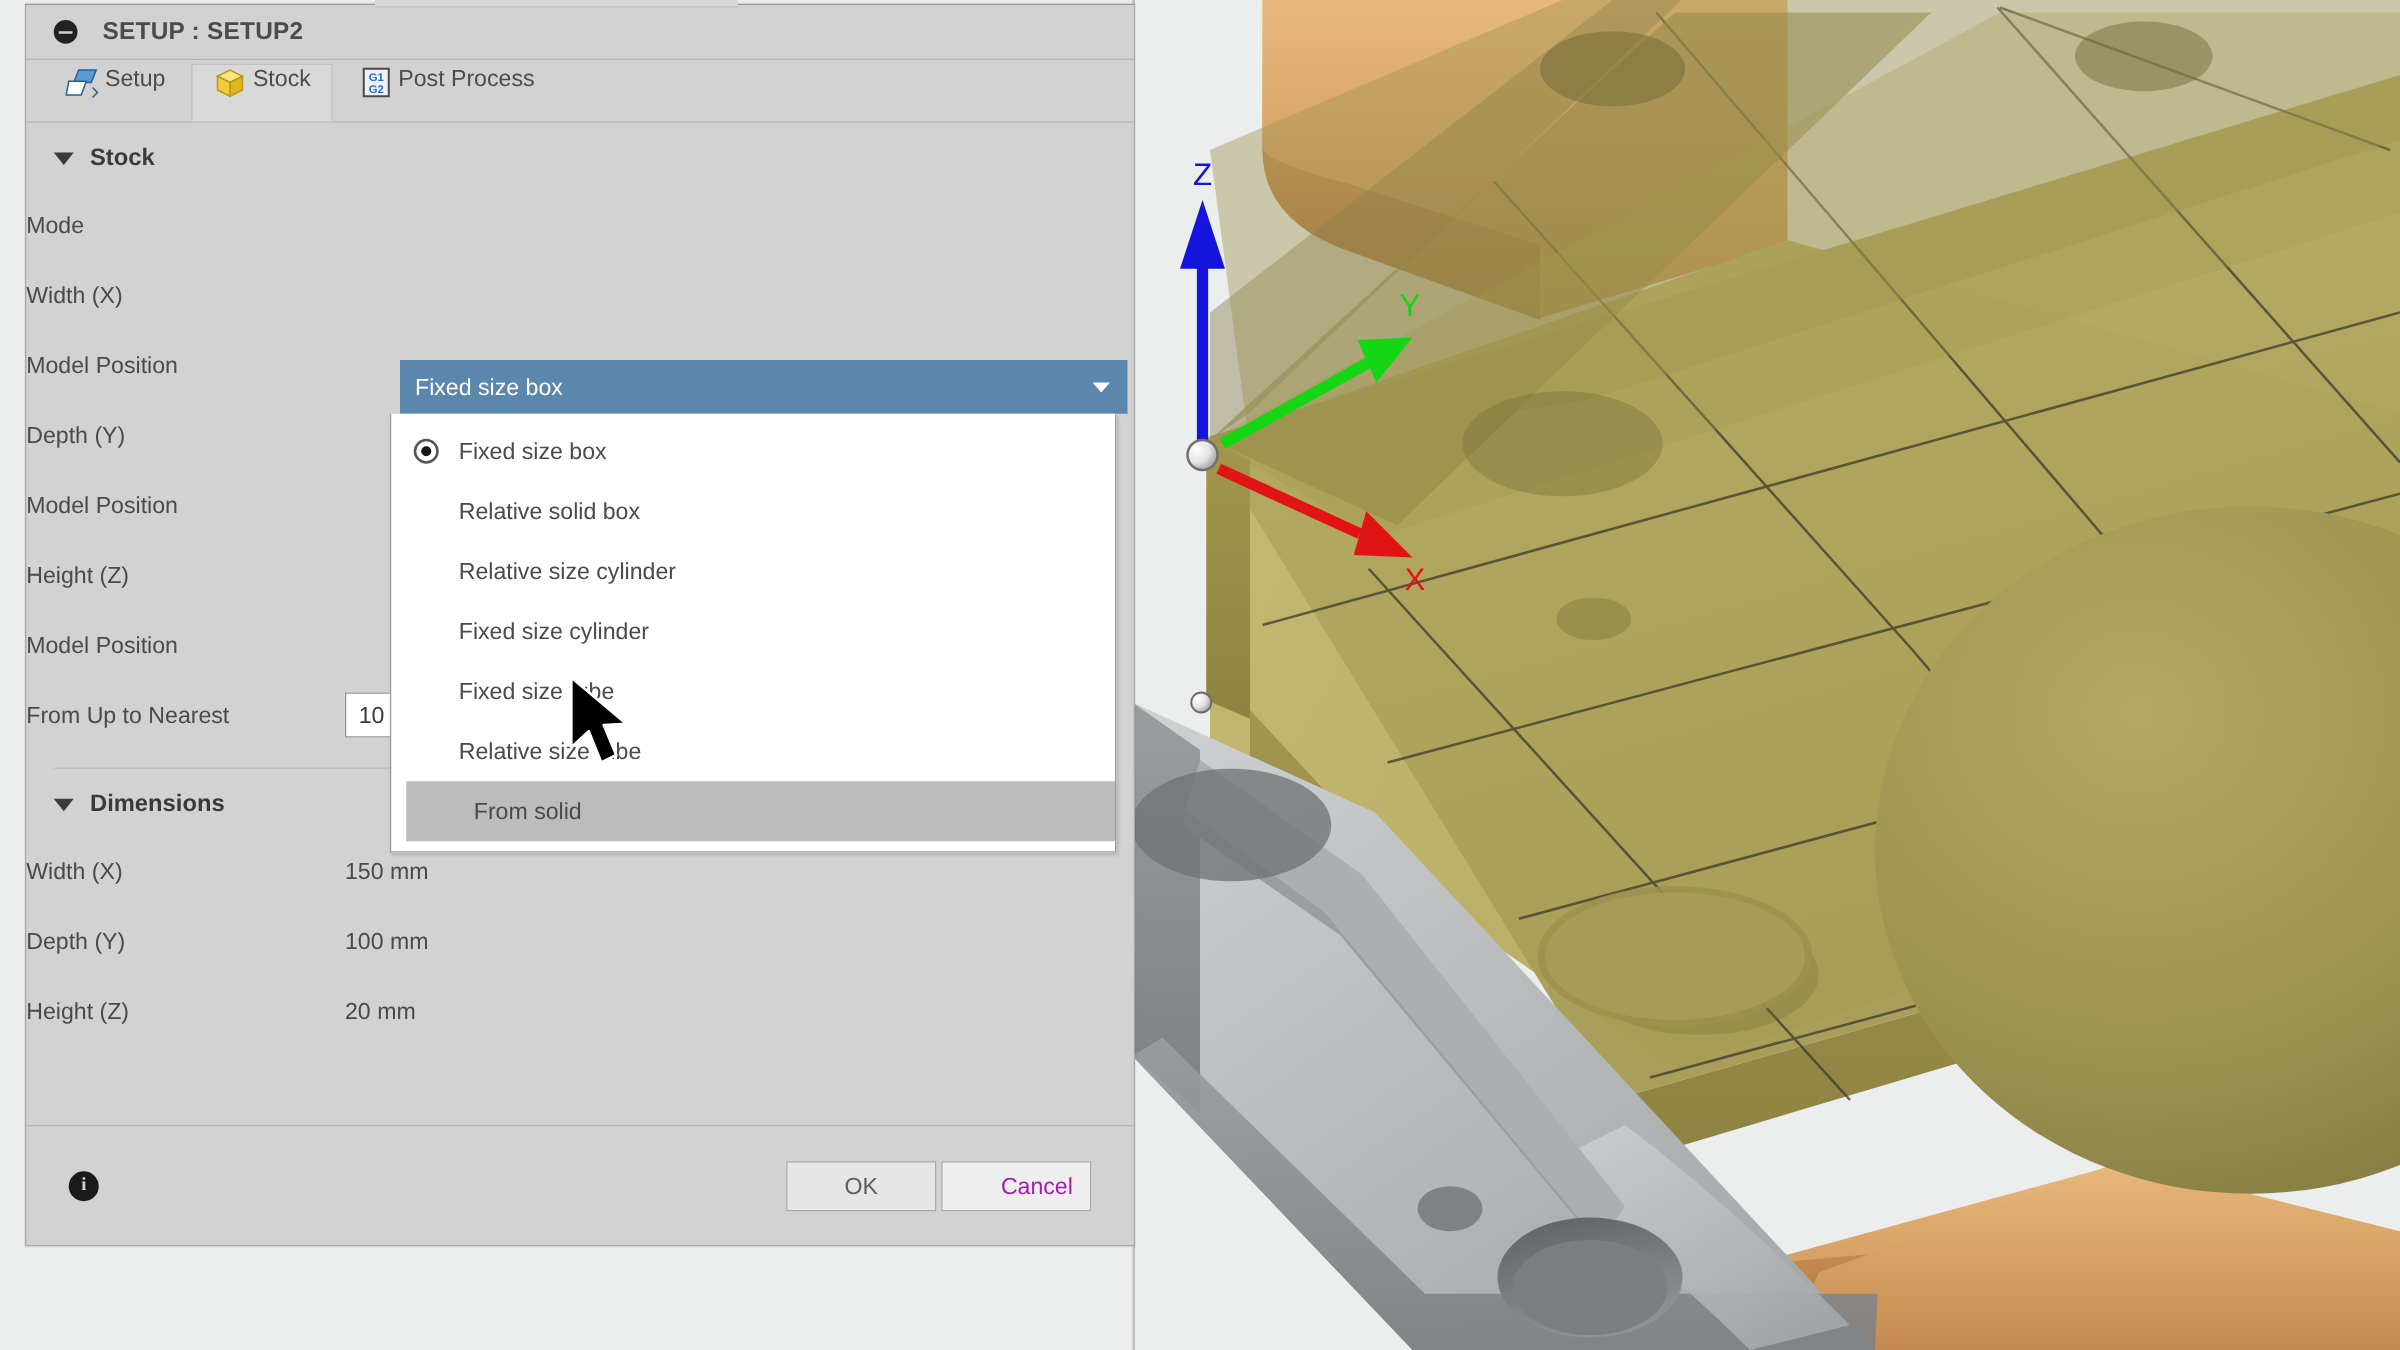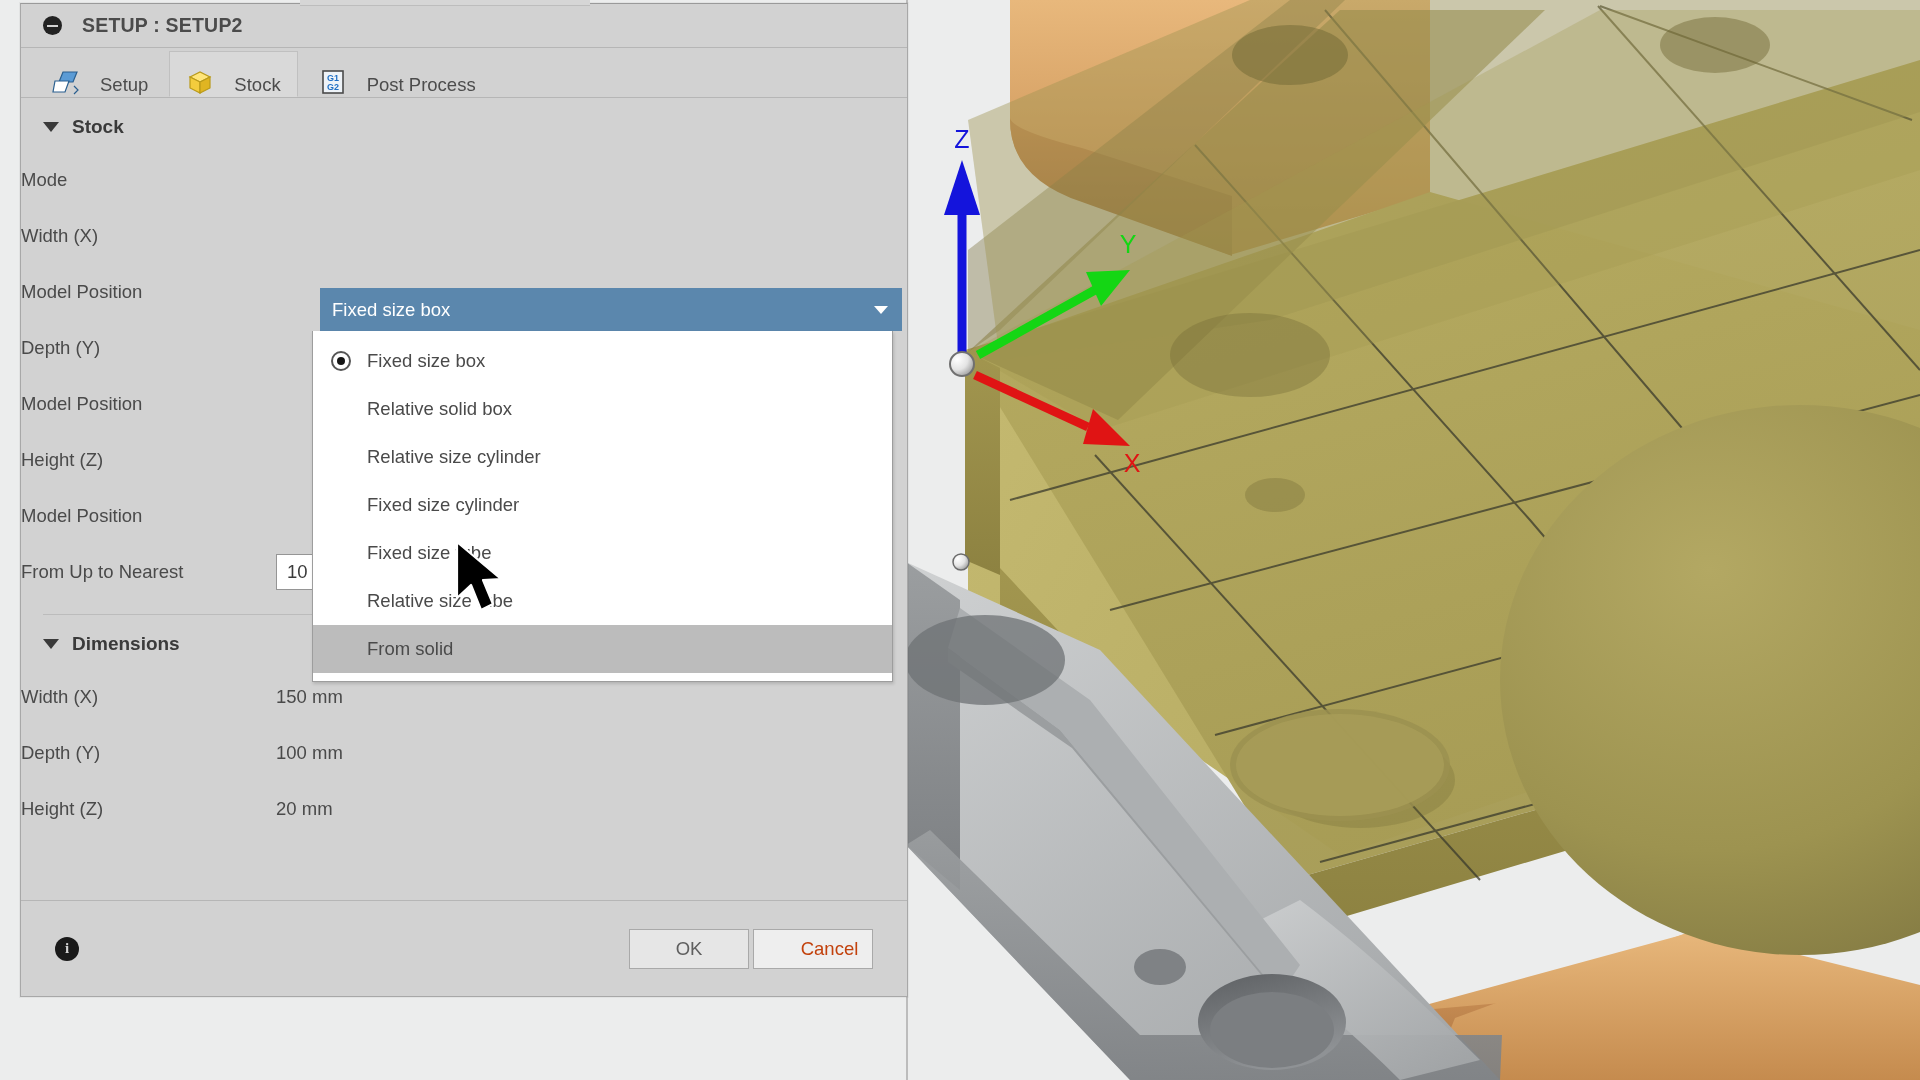--- a/index.html
+++ b/index.html
@@ -59,21 +59,21 @@
     margin-left: 20px; font-size: 19.5px; color: #4b4b4b; letter-spacing: .2px;
   }
 
   
   .tabbar {
     height: 50px; display: flex; align-items: stretch;
     border-bottom: 1px solid #b6b6b6; background: #d2d2d2;
     padding-left: 14px;
   }
   .tab {
-    display: flex; align-items: flex-end; gap: 20px;
+    display: flex; align-items: flex-start; gap: 4px;
     padding: 0 16px; cursor: default;
     border: 1px solid transparent;
     margin: 3px 4px 0 0;
   }
   .tab.active {
     background: #d9d9d9;
     border: 1px solid #c0c0c0;
     border-bottom-color: #d9d9d9;
   }
   .tab-label { font-size: 18.5px; color: #4c4c4c; }
@@ -144,21 +144,21 @@
     border: 1px solid #9d9d9d;
     border-top: none;
     padding: 6px 0 8px 0;
     z-index: 30;
     box-shadow: 1px 2px 3px rgba(0,0,0,0.15);
   }
   .combo-item {
     height: 48px; display: flex; align-items: center;
     padding-left: 18px; font-size: 18.5px; color: #4a4a4a;
   }
-  .combo-item.selected-hl { background: #bcbcbc; }
+  .combo-item.selected-hl { background: #bcbcbc; margin-left: 12px; }
   .radio {
     width: 20px; height: 20px; border-radius: 50%;
     border: 2px solid #555; background: #fff;
     margin-right: 16px; position: relative; flex: 0 0 auto;
   }
   .radio.on::after {
     content: ""; position: absolute; left: 4px; top: 4px;
     width: 8px; height: 8px; border-radius: 50%; background: #151515;
   }
   .radio.hidden-slot { border-color: transparent; background: transparent; }
@@ -186,21 +186,21 @@
     display: flex; align-items: center; justify-content: center;
   }
   .btn-group { margin-left: auto; display: flex; gap: 4px; }
   .btn {
     min-width: 120px; height: 40px;
     background: #e6e6e6; border: 1px solid #a9a9a9;
     font-size: 18.5px; color: #5f5f5f;
     display: flex; align-items: center; justify-content: center;
     cursor: default;
   }
-  .btn.cancel { color: #c2410c; background: #eeeeee; padding-left: 33px; }
+  .btn.cancel { color: #a21caf; background: #eeeeee; padding-left: 33px; }
 
   
   #cursor { position: absolute; left: 455px; top: 540px; z-index: 60; pointer-events: none; }
 </style>
 </head>
 <body>
 
 <div id="viewport">
   <svg width="1920" height="1080" viewBox="0 0 1920 1080">
     <defs>

